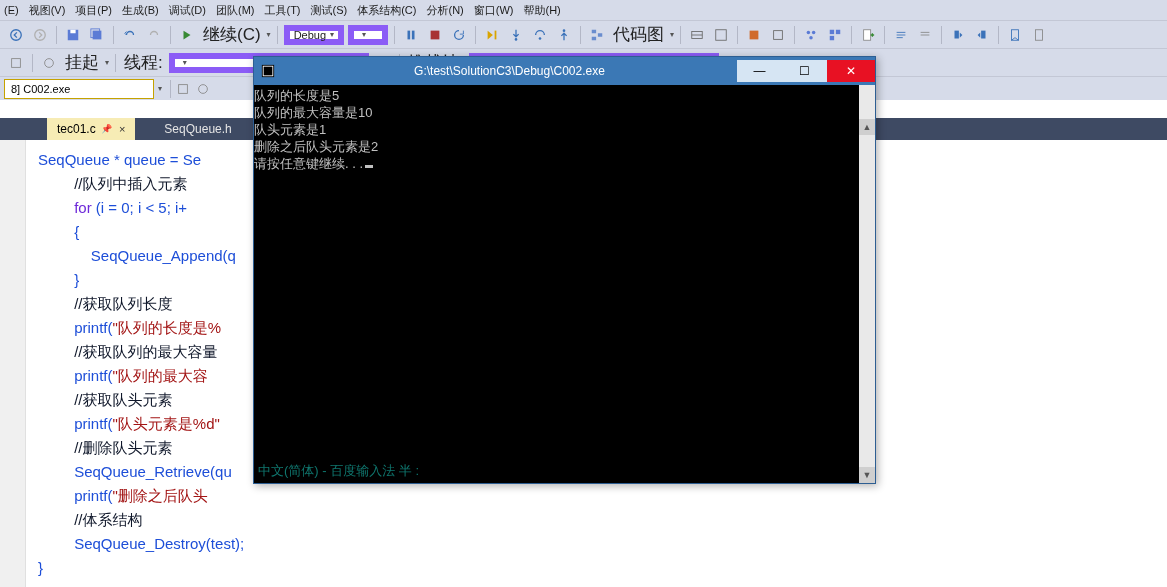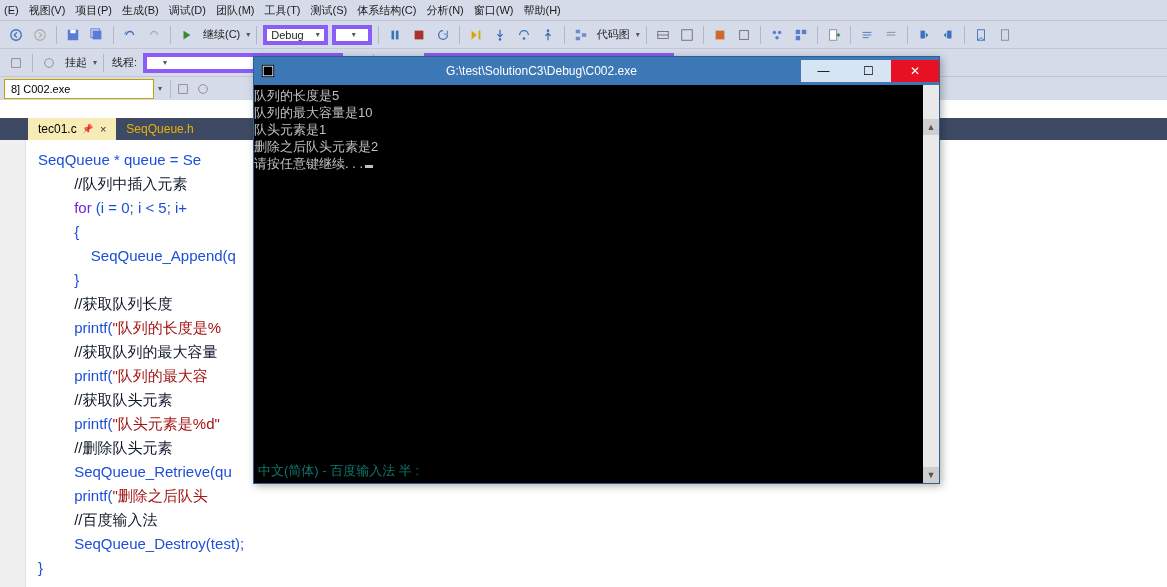--- a/index.html
+++ b/index.html
@@ -7,47 +7,47 @@
 
 
 .menubar { height: 20px; background: #d6dbe9; display: flex; align-items: center; padding: 0 4px; font-size: 11px; color: #1b1b1b; gap: 10px; }
 .menubar span { cursor: default; }
 
 
 .toolbar { height: 28px; background: #d6dbe9; display: flex; align-items: center; padding: 0 6px; font-size: 11px; color: #222; gap: 4px; border-top: 1px solid #c3c7d5; }
 .tb-btn { width: 20px; height: 20px; display: inline-flex; align-items: center; justify-content: center; border-radius: 2px; }
 .tb-btn svg { width: 14px; height: 14px; }
 .tb-sep { width: 1px; height: 18px; background: #b3b7c6; margin: 0 2px; }
-.tb-combo { height: 20px; background: #fff; border: 4px solid #8b5cf6; font-size: 11px; padding: 0 4px; display: inline-flex; align-items: center; gap: 12px; }
-.tb-text { font-size: 11px; color: #222; padding: 0 2px; }
+.tb-combo { height: 20px; background: #fff; border: 6px solid #8b5cf6; font-size: 11px; padding: 0 4px; display: inline-flex; align-items: center; gap: 4px; }
+.tb-text { font-size: 17px; color: #222; padding: 0 2px; }
 .dd-arrow { font-size: 8px; color: #555; }
 
 
 .subtool { height: 24px; background: #d6dbe9; border-top: 1px solid #c3c7d5; display: flex; align-items: center; font-size: 11px; padding: 0 4px; }
 .ytext { background: #fff; border: 1px solid #c5a200; color: #000; padding: 1px 6px; height: 20px; display: inline-flex; align-items: center; width: 150px; }
 
 
 .tabstrip { height: 22px; background: #3e4a63; display: flex; align-items: flex-end; padding: 0 28px; margin-top: 18px; }
-.filetab { height: 22px; padding: 0 10px; display: inline-flex; align-items: center; font-size: 12px; gap: 6px; }
+.filetab { height: 22px; padding: 0 10px; display: inline-flex; align-items: center; font-size: 12px; gap: 6px; margin-left: 19px; }
 .filetab.active { background: #f7ecb5; color: #000; }
-.filetab.inactive { background: #3e4a63; color: #eab308; }
+.filetab.inactive { background: #3e4a63; color: #e5e5e5; }
 .pin { font-size: 9px; color: #333; }
 .close-x { font-size: 11px; color: #333; }
 
 
 .codewrap { position: relative; background: #fff; height: calc(587px - 20px - 28px - 28px - 24px - 18px - 22px); }
 .codemargin { position: absolute; left: 0; top: 0; bottom: 0; width: 26px; background: #f0f0f0; border-right: 1px solid #e0e0e0; }
 .code { position: absolute; left: 26px; right: 0; top: 0; font-family: "NSimSun","SimSun","Consolas",monospace; font-size: 15px; line-height: 23px; padding: 8px 12px; white-space: pre; color: #000; }
 .kw { color: #6d28d9; }
 .cm { color: #0f172a; }
 .str { color: #a31515; }
 .id { color: #1d4ed8; }
 
 
-.console { position: absolute; left: 253px; top: 56px; width: 687px; background: #3b78b5; box-shadow: 2px 2px 8px rgba(0,0,0,0.3); border: 1px solid #2d5e92; }
+.console { position: absolute; left: 253px; top: 56px; width: 623px; background: #3b78b5; box-shadow: 2px 2px 8px rgba(0,0,0,0.3); border: 1px solid #2d5e92; }
 .console-title { height: 28px; display: flex; align-items: center; color: #fff; font-size: 12px; }
 .con-icon { width: 28px; display: flex; align-items: center; justify-content: center; }
 .con-title-text { flex: 1; text-align: center; }
 .con-btns { display: flex; }
 .con-btn { width: 45px; height: 22px; display: flex; align-items: center; justify-content: center; font-size: 12px; color: #000; }
 .con-min { background: #d6e5f3; }
 .con-max { background: #d6e5f3; }
 .con-close { background: #e81123; color: #fff; width: 48px; }
 .console-body { background: #000; color: #c0c0c0; font-family: "NSimSun","SimSun",monospace; font-size: 13px; line-height: 17px; padding: 2px 0; height: 398px; white-space: pre; position: relative; }
 .console-scroll { position: absolute; right: 0; top: 0; bottom: 0; width: 16px; background: #e9e9e9; }
@@ -339,21 +339,21 @@
     <span class="id">}</span>
     <span class="cm">//获取队列长度</span>
     <span class="id">printf(</span><span class="str">"队列的长度是%</span>
     <span class="cm">//获取队列的最大容量</span>
     <span class="id">printf(</span><span class="str">"队列的最大容</span>
     <span class="cm">//获取队头元素</span>
     <span class="id">printf(</span><span class="str">"队头元素是%d"</span>
     <span class="cm">//删除队头元素</span>
     <span class="id">SeqQueue_Retrieve(qu</span>
     <span class="id">printf(</span><span class="str">"删除之后队头</span>
-    <span class="cm">//百度输入法</span>
+    <span class="cm">//体系结构</span>
     <span class="id">SeqQueue_Destroy(test);</span>
 <span class="id">}</span>
 <span class="id"></span>
  </div>
 </div>
 
 <div class="console">
   <div class="console-title">
     <div class="con-icon">
       <svg width="14" height="14" viewBox="0 0 16 16">

